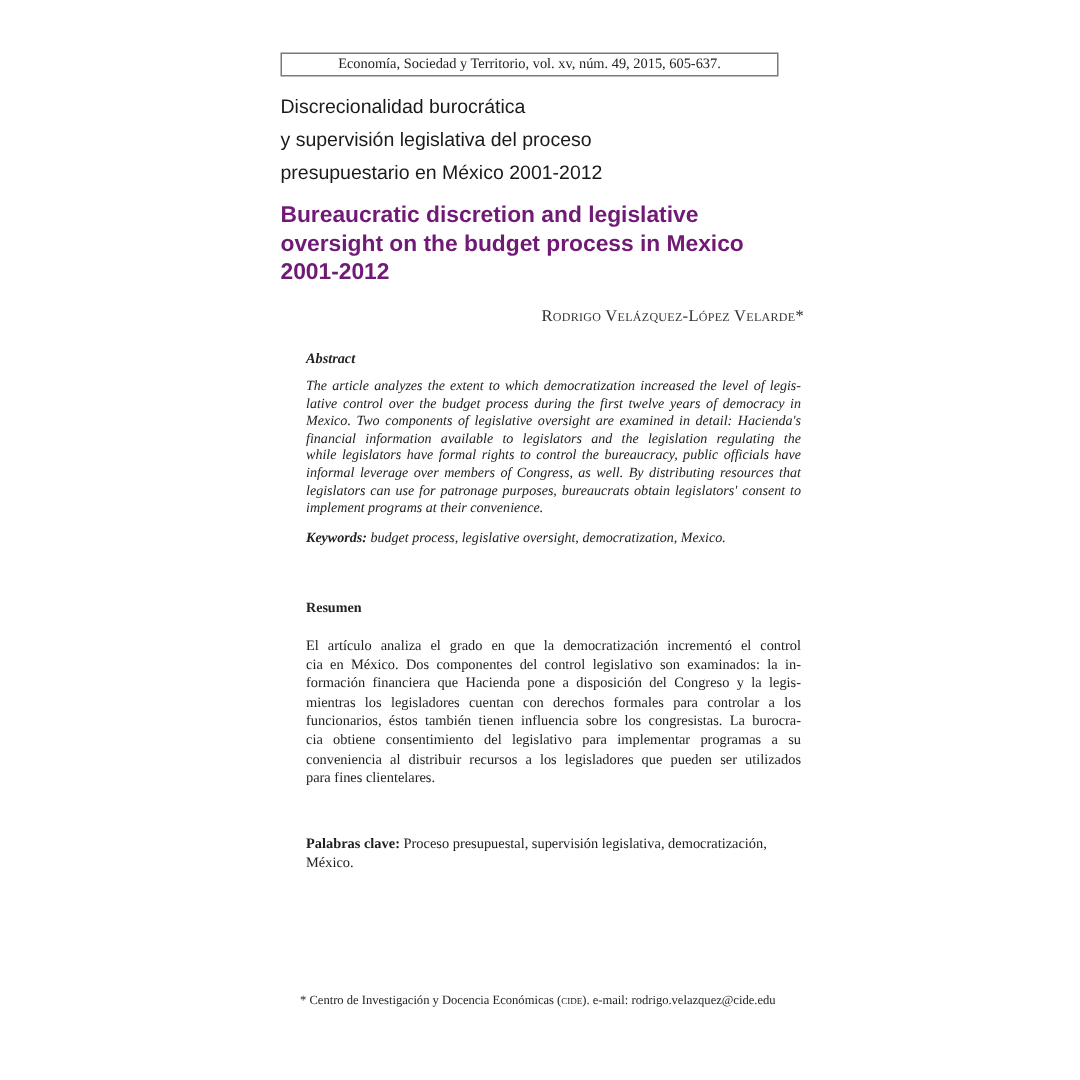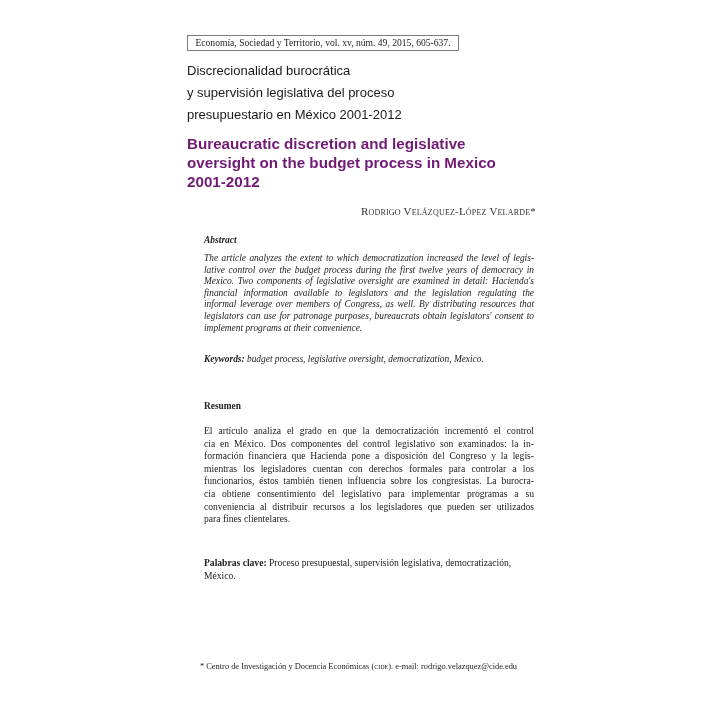--- a/index.html
+++ b/index.html
@@ -1,18 +1,18 @@
 <!DOCTYPE html>
 <html><head>
   <meta charset="utf-8">
   <style>
     html, body { margin: 0; padding: 0; background: #ffffff; }
     body { width: 720px; height: 720px; position: relative; overflow: hidden; color: #1a1a1a; }
     .header-box {
-      position: absolute; left: 187px; top: 35px; width: 272px; height: 16px;
+      position: absolute; left: 187px; top: 35px; width: 332px; height: 16px;
       border: 1px solid #7a7a7a; box-sizing: border-box;
       font-family: "Liberation Serif", "DejaVu Serif", serif; font-size: 9.6px;
       line-height: 14px; text-align: center; color: #222;
     }
     .title-es {
       position: absolute; left: 187px; top: 60px; width: 360px;
       font-family: "Liberation Sans", "DejaVu Sans", sans-serif; font-size: 13px;
       line-height: 22px; color: #1a1a1a;
     }
     .title-en {
@@ -77,20 +77,21 @@
   <span>Rodrigo Velázquez-López Velarde</span><span>*</span>
 </div>
 
 <div class="section abstract-heading">Abstract</div>
 
 <div class="section abstract-body">
   <span>The article analyzes the extent to which democratization increased the level of legis-</span>
   <span>lative control over the budget process during the first twelve years of democracy in</span>
   <span>Mexico. Two components of legislative oversight are examined in detail: Hacienda's</span>
   <span>financial information available to legislators and the legislation regulating the</span>
+  <span>while legislators have formal rights to control the bureaucracy, public officials have</span>
   <span>informal leverage over members of Congress, as well. By distributing resources that</span>
   <span>legislators can use for patronage purposes, bureaucrats obtain legislators' consent to</span>
   <span class="last">implement programs at their convenience.</span>
 </div>
 
 <div class="section keywords">
   <b>Keywords:</b>
   <span>budget process, legislative oversight, democratization, Mexico.</span>
 </div>
 

